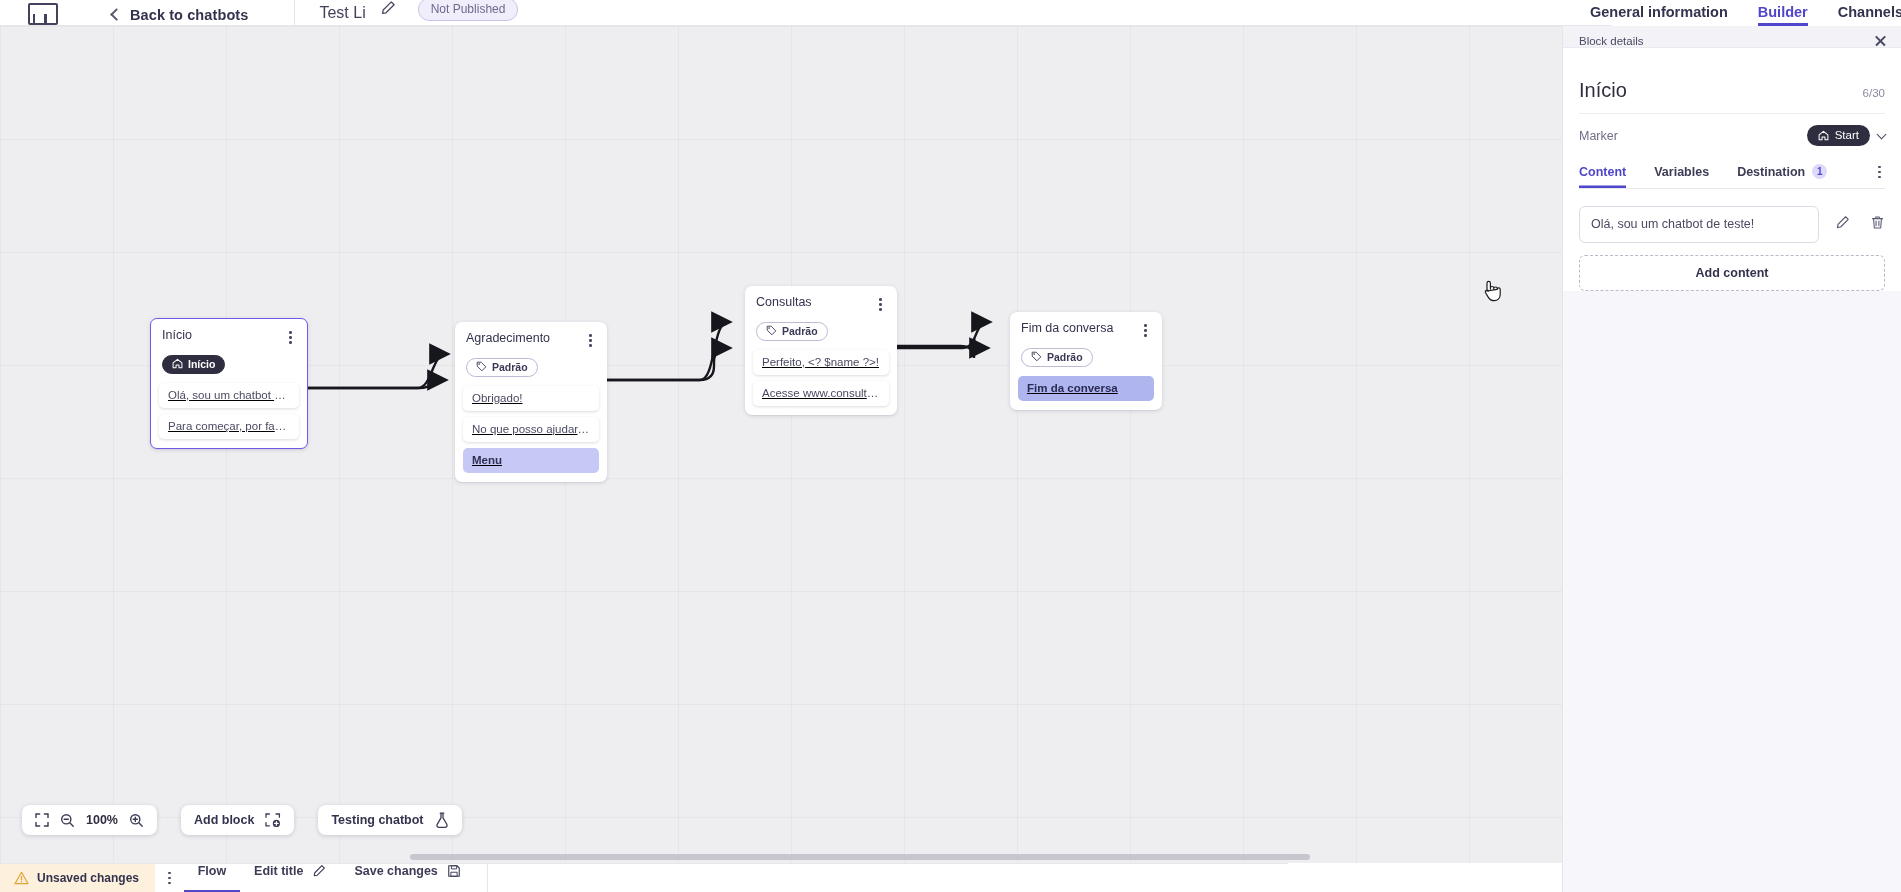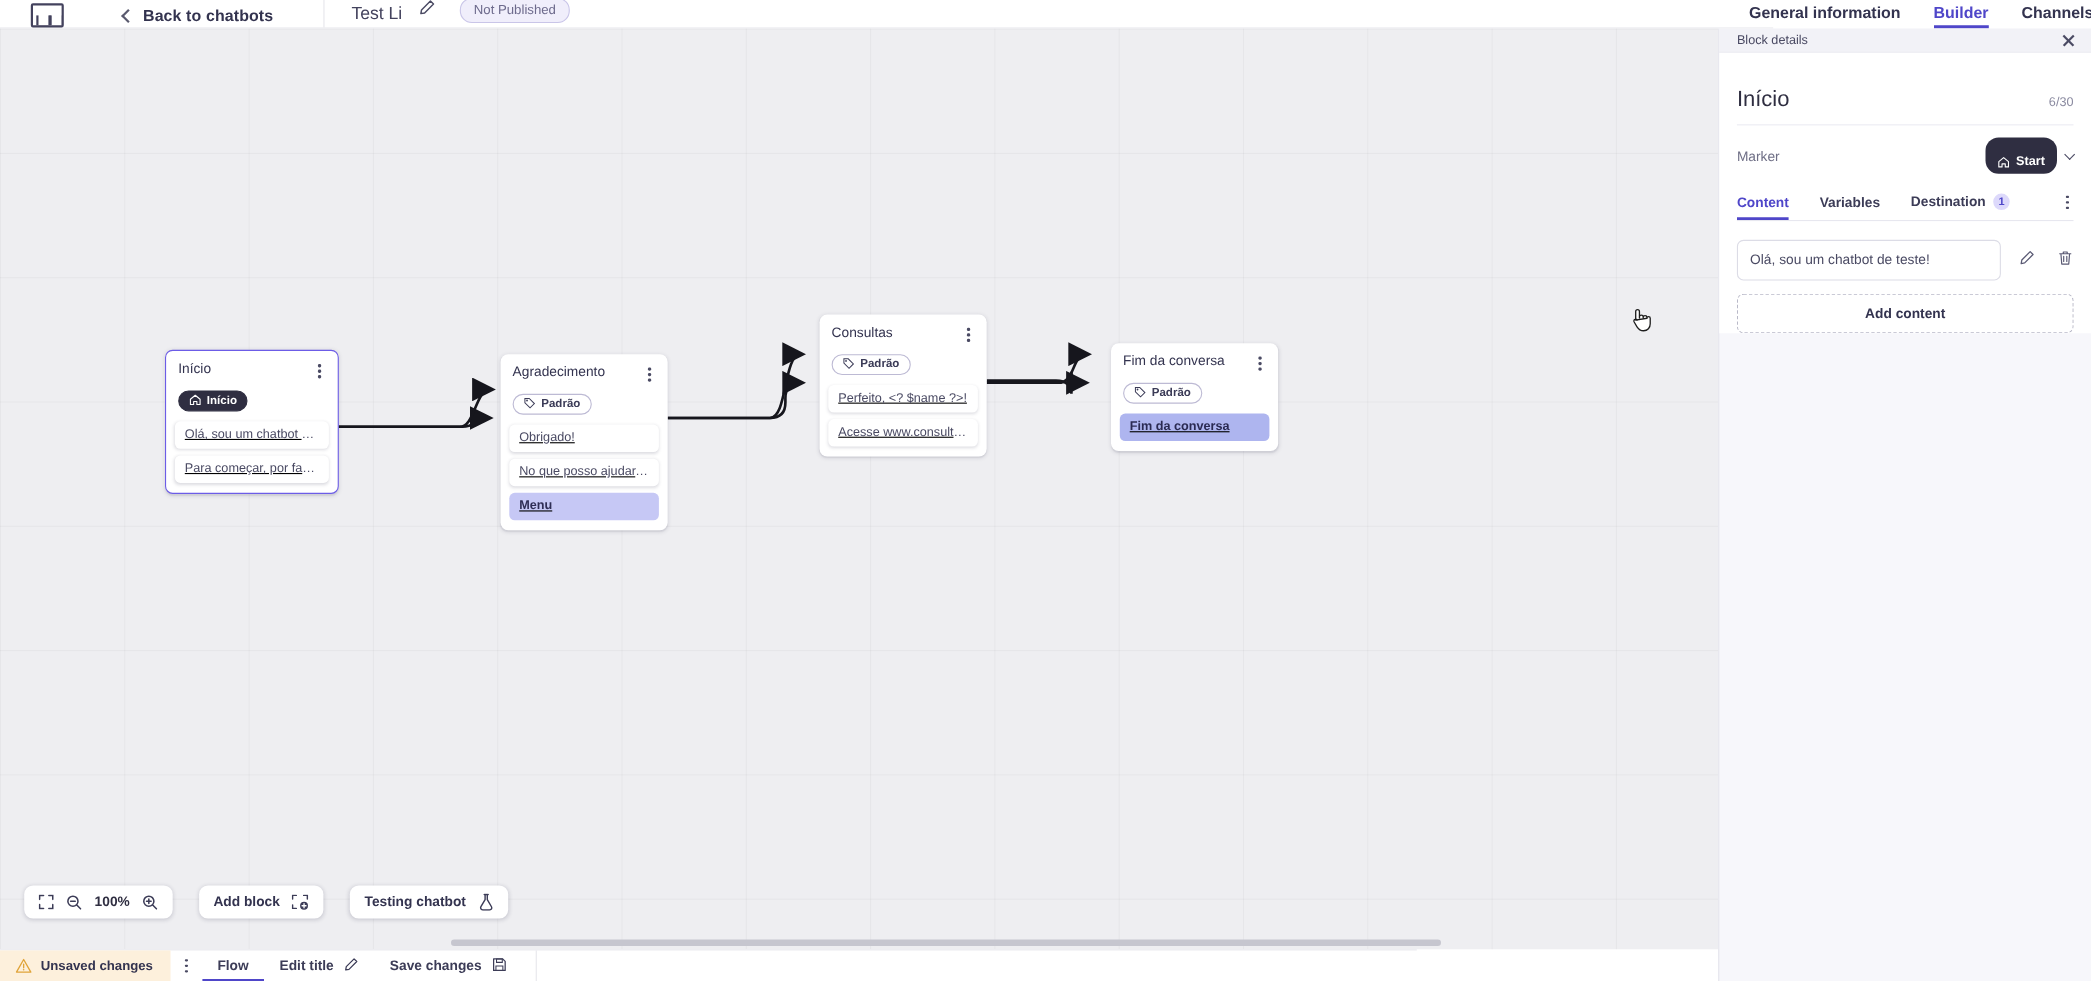--- a/index.html
+++ b/index.html
@@ -140,21 +140,21 @@
   .zoomval { font-weight: 700; font-size: 12.5px; color: #2f2e41; }
 
   
   .panel {
     position: absolute; top: 26px; right: 0; width: 339px; height: 866px;
     background: #f7f7fb;
     border-left: 1px solid #e4e4ec;
   }
   .panel-head {
     height: 22px; background: #f2f2f7;
-    display: flex; align-items: center; justify-content: space-between;
+    display: flex; align-items: flex-end; justify-content: space-between;
     padding: 0 14px 0 16px;
     border-bottom: 1px solid #eaeaf1;
   }
   .panel-head-title { font-size: 11.5px; color: #4a4a63; }
   .xbtn { position: relative; width: 13px; height: 13px; cursor: pointer; }
   .xbtn::before, .xbtn::after {
     content: ""; position: absolute; left: 0; top: 6px; width: 13px; height: 1.6px; background: #4a4a63;
   }
   .xbtn::before { transform: rotate(45deg); }
   .xbtn::after  { transform: rotate(-45deg); }
@@ -168,36 +168,36 @@
   .blk-title { font-size: 20px; color: #2f2e41; }
   .blk-count { font-size: 11.5px; color: #8a8aa0; margin-top: 22px; }
   .marker-row {
     display: flex; align-items: center; justify-content: space-between;
     padding: 11px 0 10px;
   }
   .marker-label { font-size: 12.5px; color: #6f6f86; }
   .marker-ctl { display: flex; align-items: center; gap: 8px; }
   .pill-start {
     background: #2f2e41; color: #fff; border-radius: 12px;
-    font-size: 11.5px; font-weight: 700; padding: 16px 11px 5px;
+    font-size: 11.5px; font-weight: 400; padding: 4px 11px 5px;
     display: flex; align-items: center; gap: 6px;
   }
   .chev-dn {
     width: 7px; height: 7px; border-right: 1.6px solid #4a4a63; border-bottom: 1.6px solid #4a4a63;
     transform: rotate(45deg); margin-bottom: 3px; cursor: pointer;
   }
   .ptabs {
     display: flex; align-items: center; gap: 0;
     border-bottom: 1px solid #e7e7ef;
     position: relative;
   }
   .ptab {
     font-size: 12.5px; color: #3c3c57; font-weight: 700;
     padding: 8px 0 9px; margin-right: 28px; cursor: pointer;
-    display: flex; gap: 7px;
+    display: flex; align-items: center; gap: 7px;
   }
   .ptab.active { color: #4f46c9; box-shadow: inset 0 -2.5px 0 0 #4f46c9; }
   .badge {
     background: #ddd9fb; color: #4f46c9; border-radius: 50%;
     width: 15px; height: 15px; font-size: 10px;
     display: flex; align-items: center; justify-content: center; font-weight: 700;
   }
   .ptabs .kebab-v { margin-left: auto; }
 
   .content-area { padding: 17px 0 0; }
@@ -227,21 +227,21 @@
     display: flex; align-items: center;
   }
   .unsaved {
     background: #fdf0dc; height: 29px; display: flex; align-items: center;
     gap: 8px; padding: 0 16px 0 14px; min-width: 129px;
   }
   .unsaved-text { font-size: 12px; color: #33334f; font-weight: 700; }
   .bb-kebab { padding: 0 13px; }
   .bb-item {
     font-size: 12.5px; color: #3c3c57; font-weight: 700;
-    height: 29px; display: flex; align-items: center; gap: 9px;
+    height: 29px; display: flex; align-items: flex-start; gap: 9px;
     padding: 0 14px; cursor: pointer;
   }
   .bb-item.active { color: #3c3c57; box-shadow: inset 0 -3px 0 0 #4f46c9; }
   .bb-sep { width: 1px; height: 29px; background: #e6e6ec; margin-left: 12px; }
 </style>
 </head>
 <body>
 
 <div class="topbar">
   <div class="logo-box">

